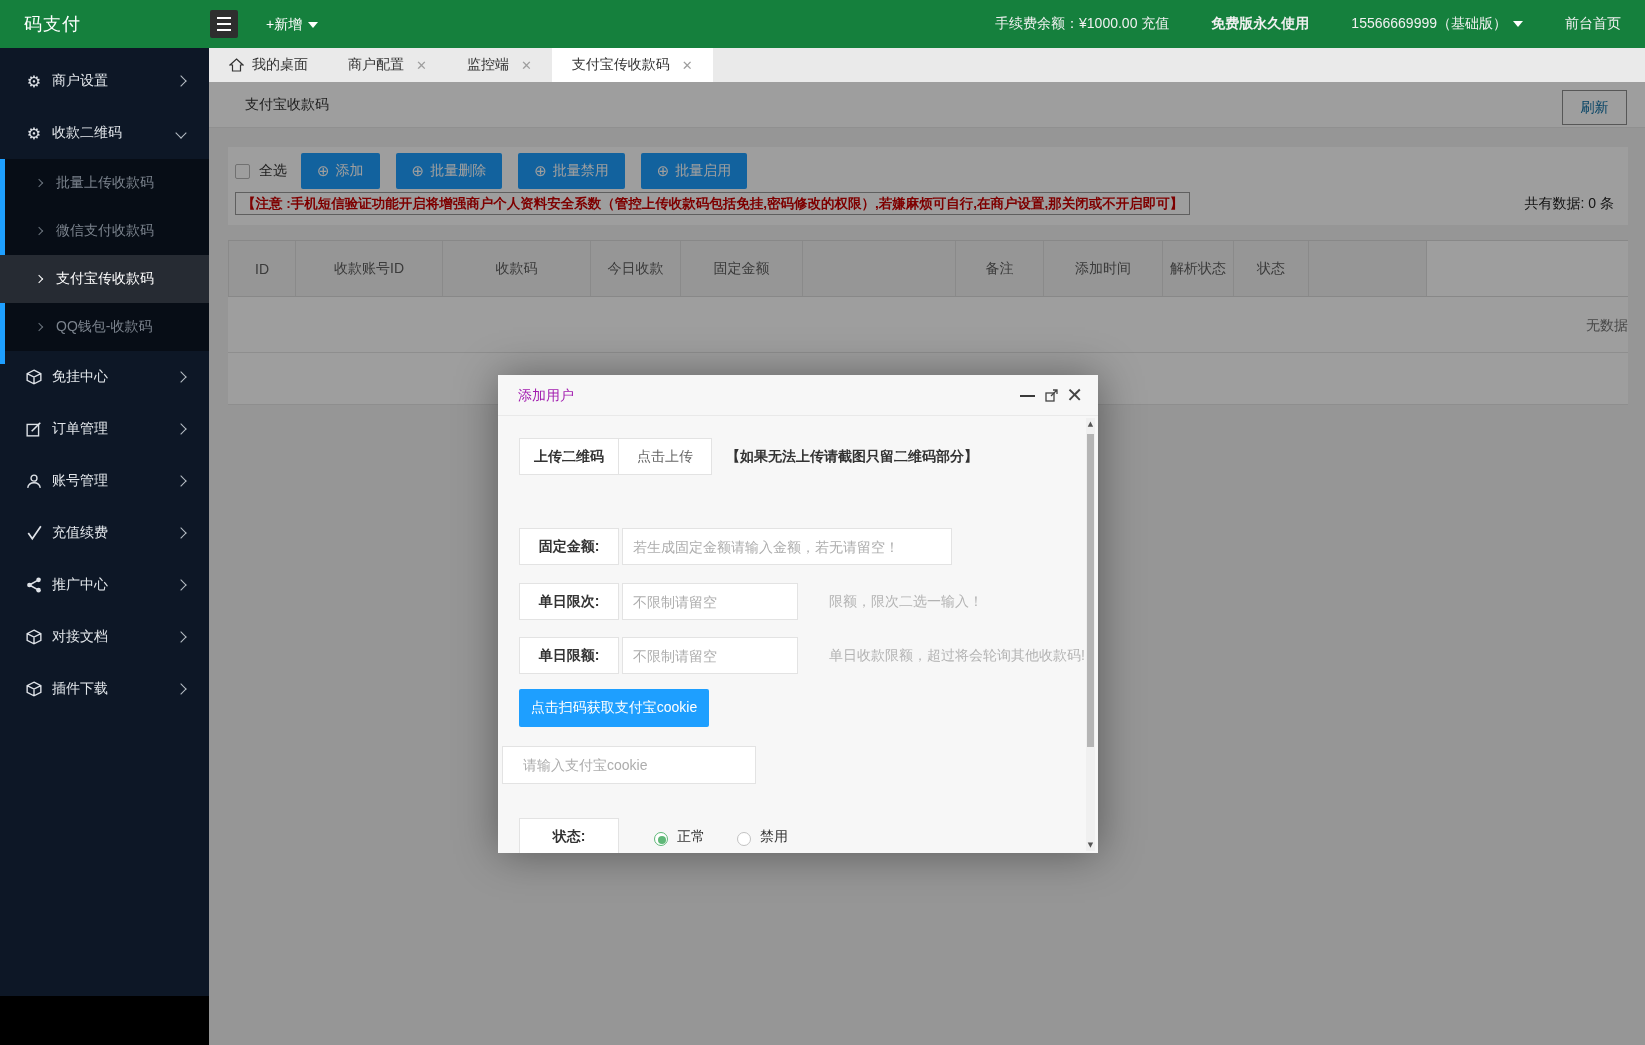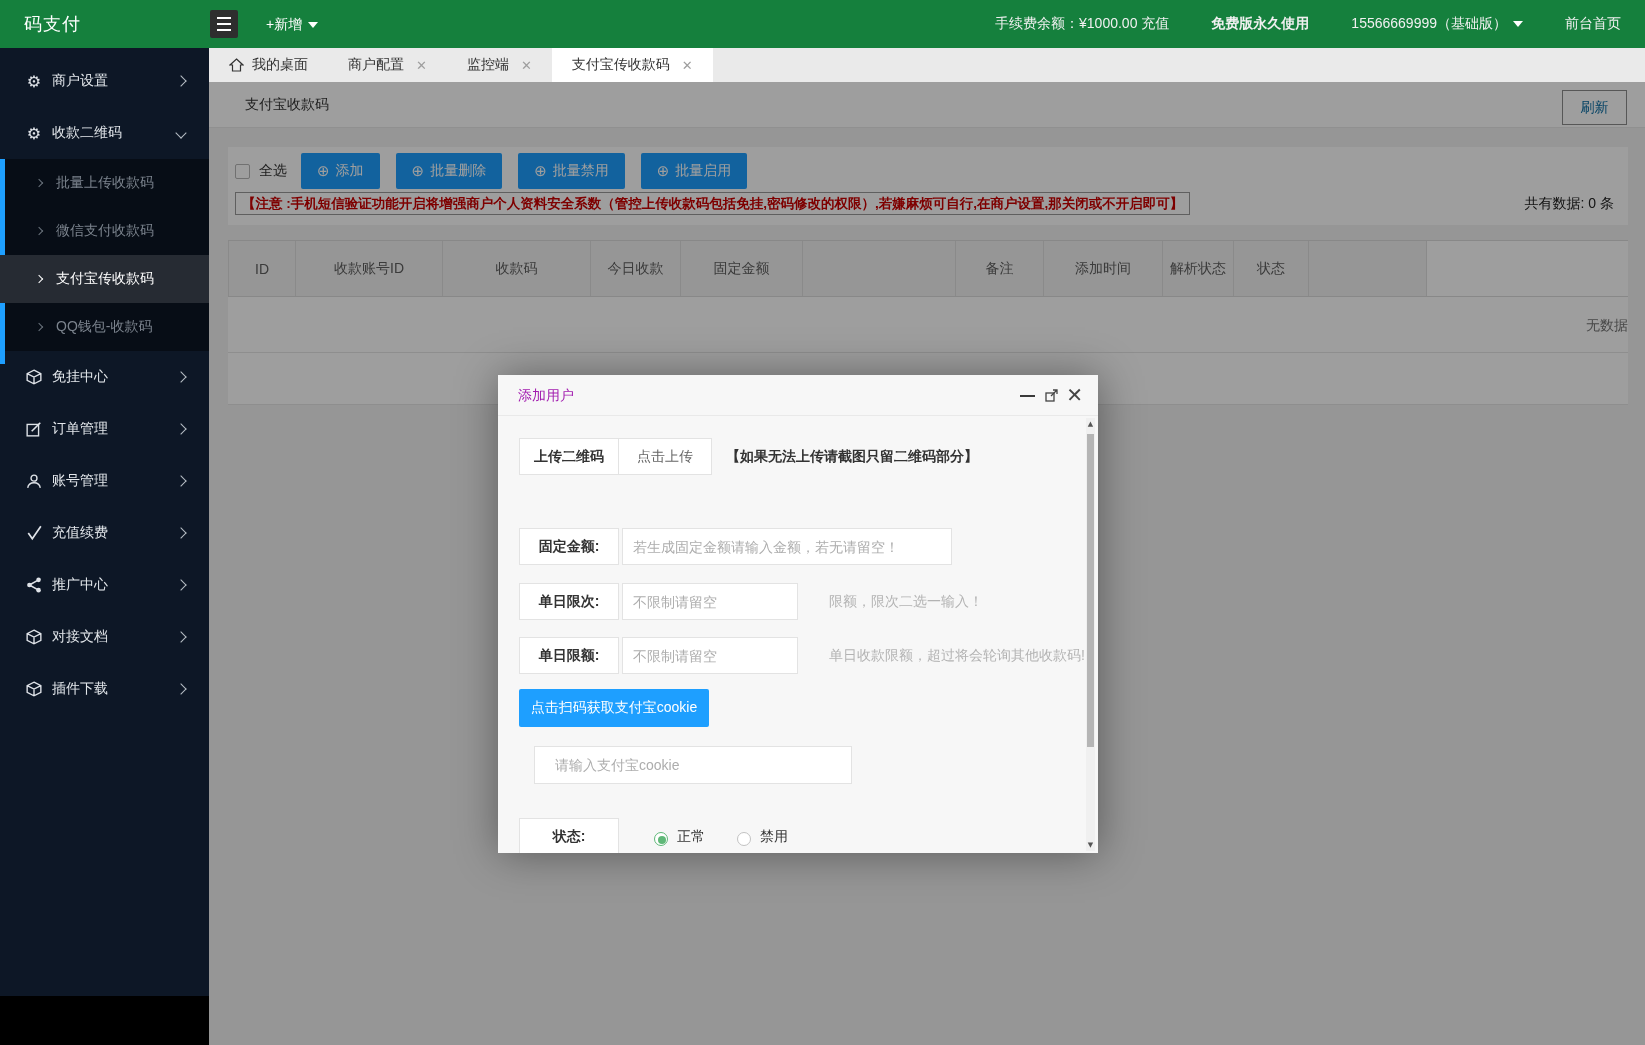--- a/index.html
+++ b/index.html
@@ -70,21 +70,21 @@
   .win-close { position:absolute; right:15px; top:9px; font-size:20px; color:#444; cursor:pointer; line-height:22px; }
   #modal-body { position:absolute; left:0; top:41px; width:600px; height:437px; overflow:hidden; }
   .mrow { position:absolute; left:21px; display:flex; }
   .box-label { width:100px; height:37px; border:1px solid #e3e3e3; background:#fff; color:#333; font-weight:600; display:flex; align-items:center; justify-content:center; }
   .box-btn { width:94px; height:37px; border:1px solid #e3e3e3; background:#fff; color:#666; display:flex; align-items:center; justify-content:center; margin-left:-1px; cursor:pointer; }
   .upload-note { margin-left:14px; line-height:37px; color:#333; font-weight:600; }
   .minput { height:37px; border:1px solid #e3e3e3; background:#fff; margin-left:3px; padding:0 10px; font-size:14px; color:#333; font-family:inherit; outline:none; }
   .minput::placeholder { color:#adadad; }
   .hint { position:absolute; left:310px; line-height:37px; color:#b3b3b3; white-space:nowrap; }
   .cookie-btn { position:absolute; left:21px; width:190px; height:38px; background:#1E9FFF; color:#fff; border:none; border-radius:2px; font-size:14px; cursor:pointer; font-family:inherit; }
-  .cookie-input { position:absolute; left:36px; width:318px; height:38px;padding-left:20px; }
+  .cookie-input { position:absolute; left:4px; width:254px; height:38px;padding-left:20px; }
   .radio { display:flex; align-items:flex-end; cursor:pointer; }
   .rc { width:14px; height:14px; border-radius:50%; border:1px solid #c2c2c2; background:#fff; position:relative; }
   .radio.checked .rc { border-color:#5FB878; }
   .radio.checked .rc::after { content:""; position:absolute; left:3px; top:3px; width:8px; height:8px; border-radius:50%; background:#5FB878; }
   .radio .rlbl { margin-left:9px; color:#333; }
   
   #m-scroll { position:absolute; right:3px; top:2px; width:9px; height:433px; background:#f0f0f0; }
   .scr-arrow { position:absolute; left:0; width:9px; height:12px; font-size:7px; color:#555; text-align:center; line-height:12px; font-family:"DejaVu Sans",sans-serif; cursor:pointer; }
   #m-thumb { position:absolute; left:1px; top:16px; width:7px; height:313px; background:#b5b5b5; cursor:pointer; }
 

